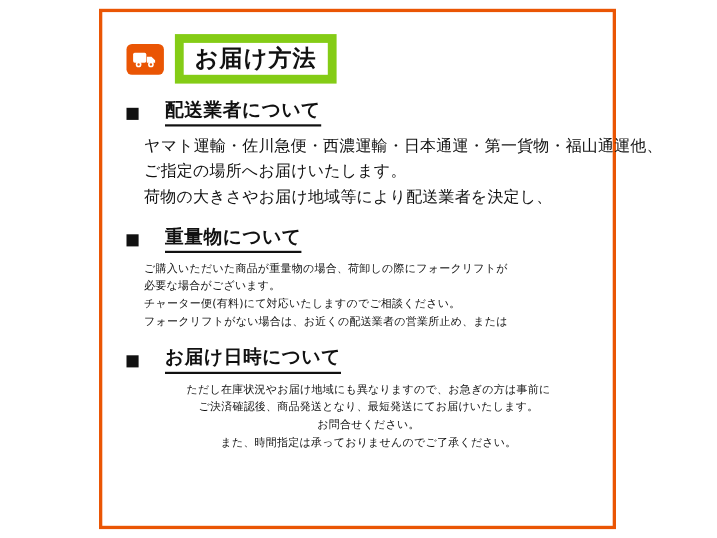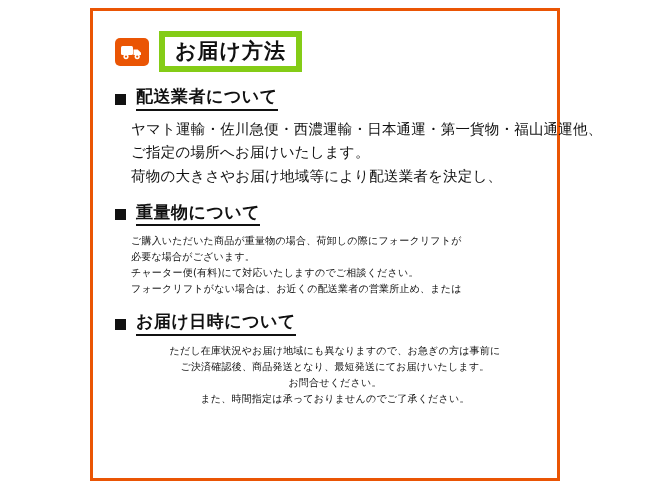--- a/index.html
+++ b/index.html
@@ -46,41 +46,41 @@
     height: 28px;
     background: #ea5504;
     border-radius: 5px;
     display: flex;
     align-items: center;
     justify-content: center;
     flex: 0 0 auto;
   }
   .truck-badge svg { display: block; }
   .title-box {
-    border: 6px solid #84cc16;
+    border: 8px solid #84cc16;
     padding: 2px 10px 3px 10px;
     display: inline-block;
   }
   .title-text {
     font-size: 21px;
     font-weight: bold;
     color: #111111;
     letter-spacing: 1px;
     line-height: 1.15;
     white-space: nowrap;
   }
 
   
   .section { margin: 0 0 14px 4px; }
   .section:last-child { margin-bottom: 0; text-align: center; }
 
   .section-head {
     display: flex;
     align-items: flex-end;
-    gap: 10px;
+    gap: 24px;
     margin-bottom: 7px;
   }
   .sq {
     width: 11px;
     height: 11px;
     background: #111111;
     flex: 0 0 auto;
     margin-bottom: 6px;
   }
   .section-title {

